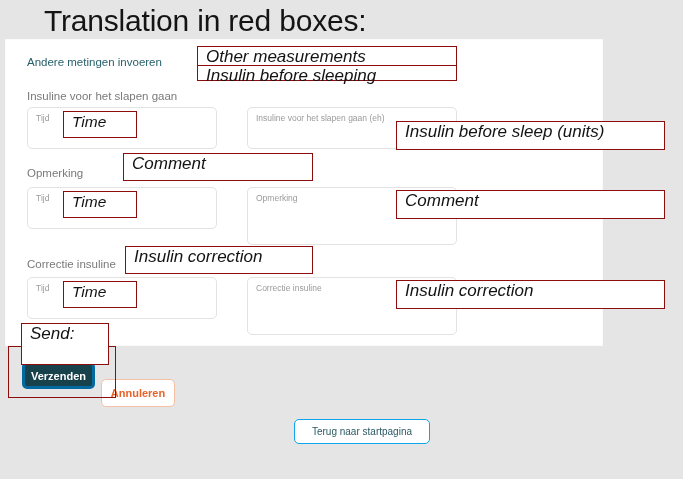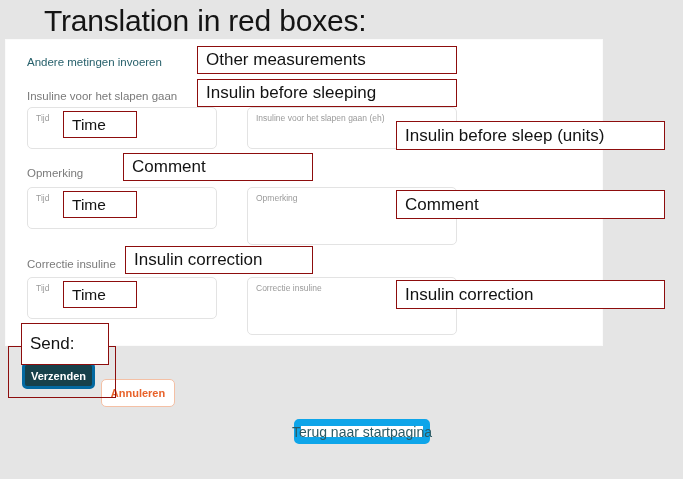--- a/index.html
+++ b/index.html
@@ -87,35 +87,35 @@
     border: 3px solid #0369a1;
   }
   .btn-outline {
     background: #ffffff;
     color: #e8622a;
     border: 1px solid #f4c0a5;
   }
   .btn-ghost {
     background: #ffffff;
     color: #2b5a64;
-    border: 7px solid #0ea5e9;
+    border: 1px solid #0ea5e9;
     font-weight: normal;
-    font-size: 14px;
+    font-size: 10px;
     text-align: center;
   }
 
   
   .redbox {
     position: absolute;
     box-sizing: border-box;
     background: #ffffff;
     border: 1.6px solid #8d0d0d;
     display: flex;
-    align-items: center;
     z-index: 5;
+    font-style: italic;
   }
   .redbox.hollow { background: transparent; }
   .redbox > .rb-text {
     padding-left: 8px;
     font-size: 17px;
     line-height: 20px;
     color: #131313;
     white-space: nowrap;
     font-family: "Liberation Sans", sans-serif;
   }
@@ -160,21 +160,21 @@
   </div>
 
   <div class="btn btn-primary" style="left:22px; top:362px; width:73px; height:27px;">Verzenden</div>
   <div class="btn btn-outline" style="left:101px; top:379px; width:74px; height:28px;">Annuleren</div>
   <div class="btn btn-ghost" style="left:294px; top:419px; width:136px; height:25px;">Terug naar startpagina</div>
 
   <div class="redbox" style="left:197px; top:46px; width:260px; height:28px;">
     <span class="rb-text">Other measurements</span>
   </div>
 
-  <div class="redbox" style="left:197px; top:79px; width:260px; height:28px;">
+  <div class="redbox" style="left:197px; top:65px; width:260px; height:16px;">
     <span class="rb-text">Insulin before sleeping</span>
   </div>
 
   <div class="redbox small" style="left:63px; top:111px; width:74px; height:27px;">
     <span class="rb-text">Time</span>
   </div>
 
   <div class="redbox" style="left:396px; top:110px; width:269px; height:29px;margin-top:11px;">
     <span class="rb-text">Insulin before sleep (units)</span>
   </div>

